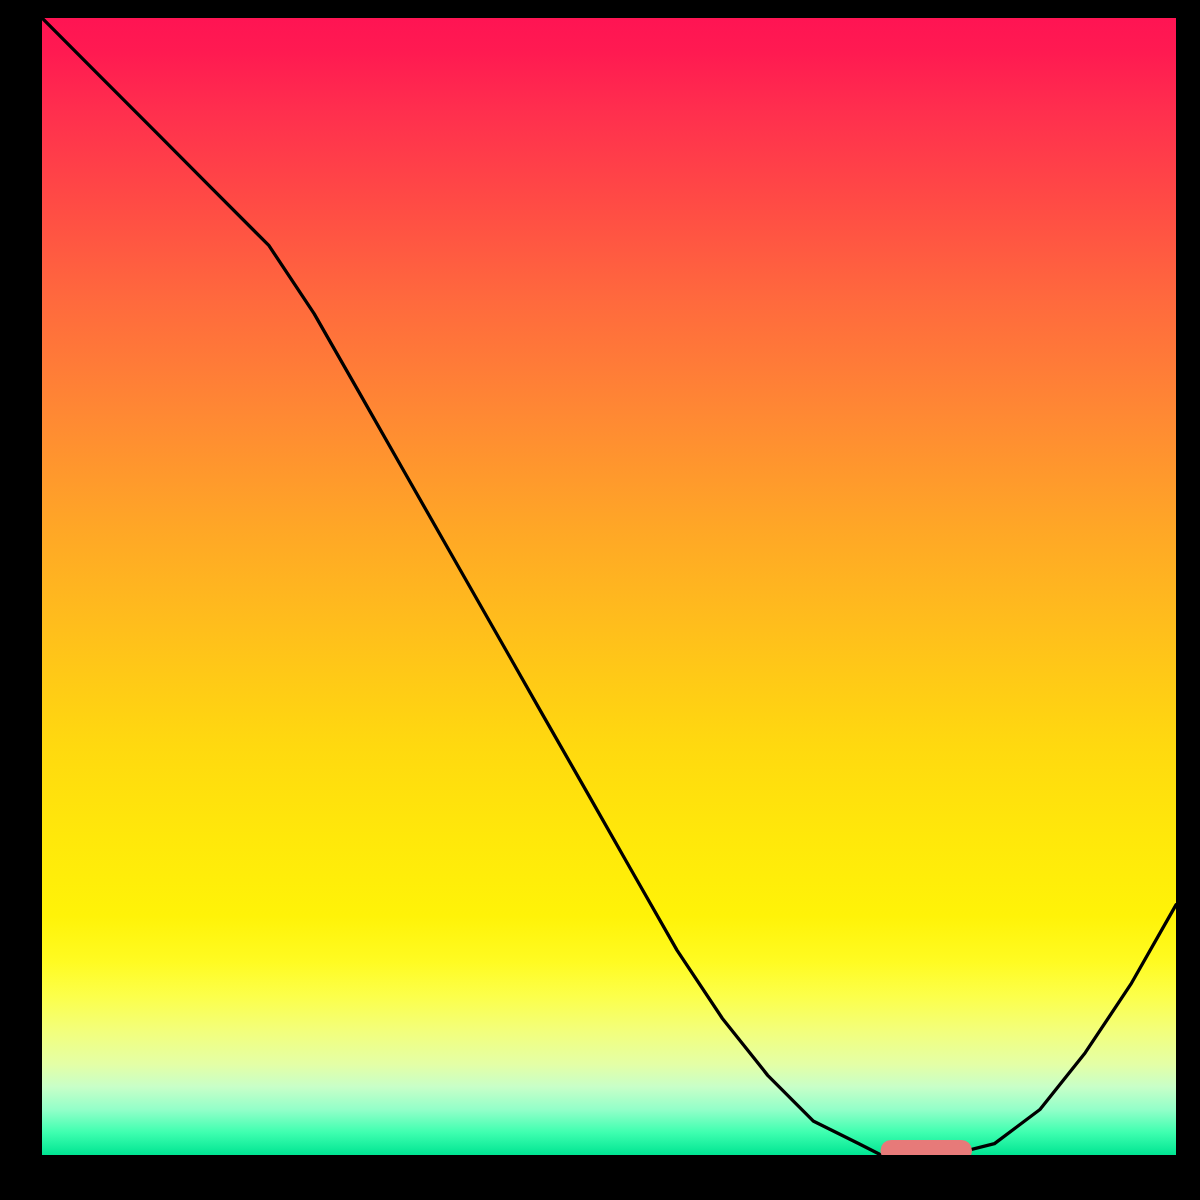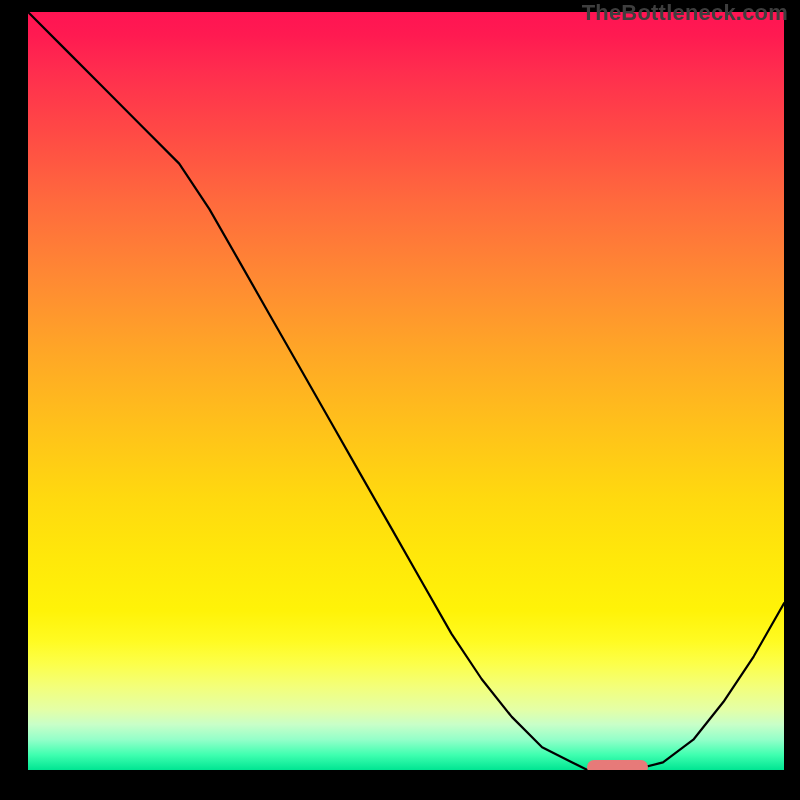--- a/index.html
+++ b/index.html
@@ -97,14 +97,13 @@
 
       <path id="curve-path" fill="none" stroke-width="2.2" stroke-linejoin="round" stroke-linecap="round" d="M0.0 0.0 L37.8 37.9 L75.6 75.8 L113.4 113.7 L151.2 151.6 L181.4 197.1 L211.7 250.1 L241.9 303.2 L272.2 356.3 L302.4 409.3 L332.6 462.4 L362.9 515.4 L393.1 568.5 L423.4 621.6 L453.6 667.0 L483.8 704.9 L514.1 735.3 L544.3 750.4 L559.4 758.0 L574.6 758.0 L604.8 758.0 L635.0 750.4 L665.3 727.7 L695.5 689.8 L725.8 644.3 L756.0 591.2" stroke="#000000"></path>
     </svg>
 
     <div id="marker" class="marker" style="left: 559.44px; width: 60.48px; top: 748px; background: rgb(231, 122, 121);"></div>
   </div>
 
   <div class="axis-left"></div>
   <div class="axis-bottom"></div>
 
-  <div class="watermark">TheBottleneck.com</div>
 </div>
 
 </body></html>

